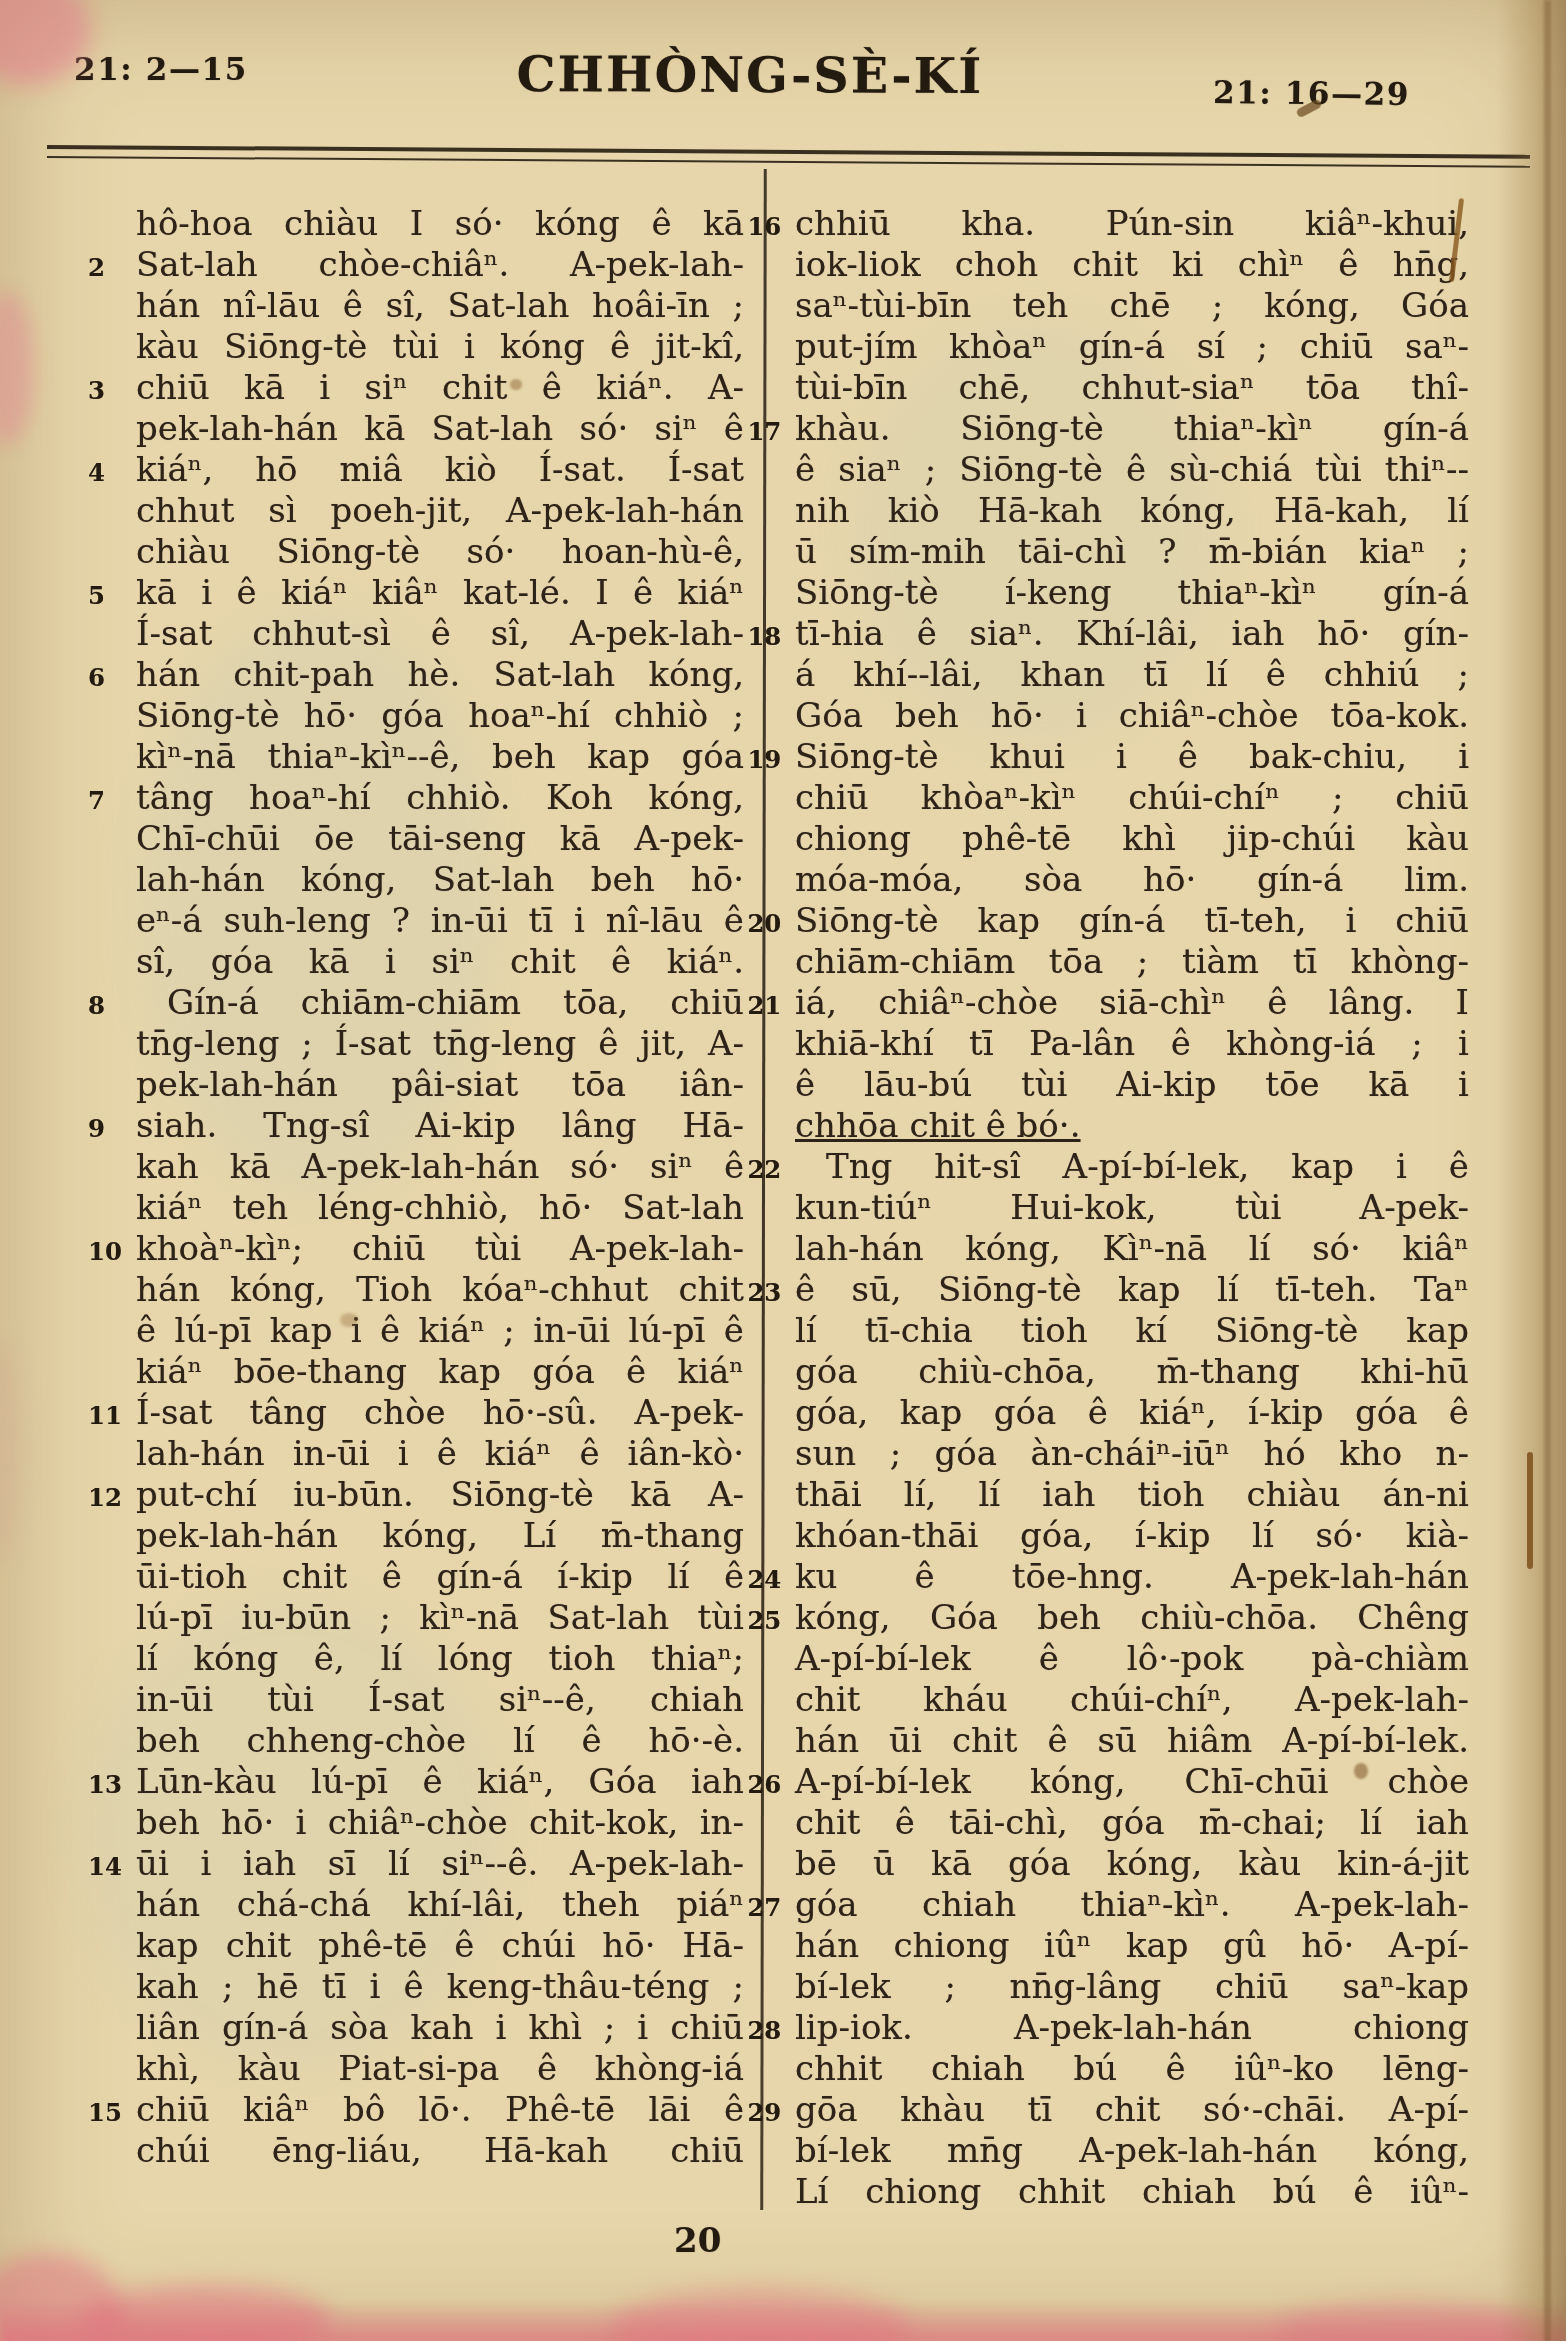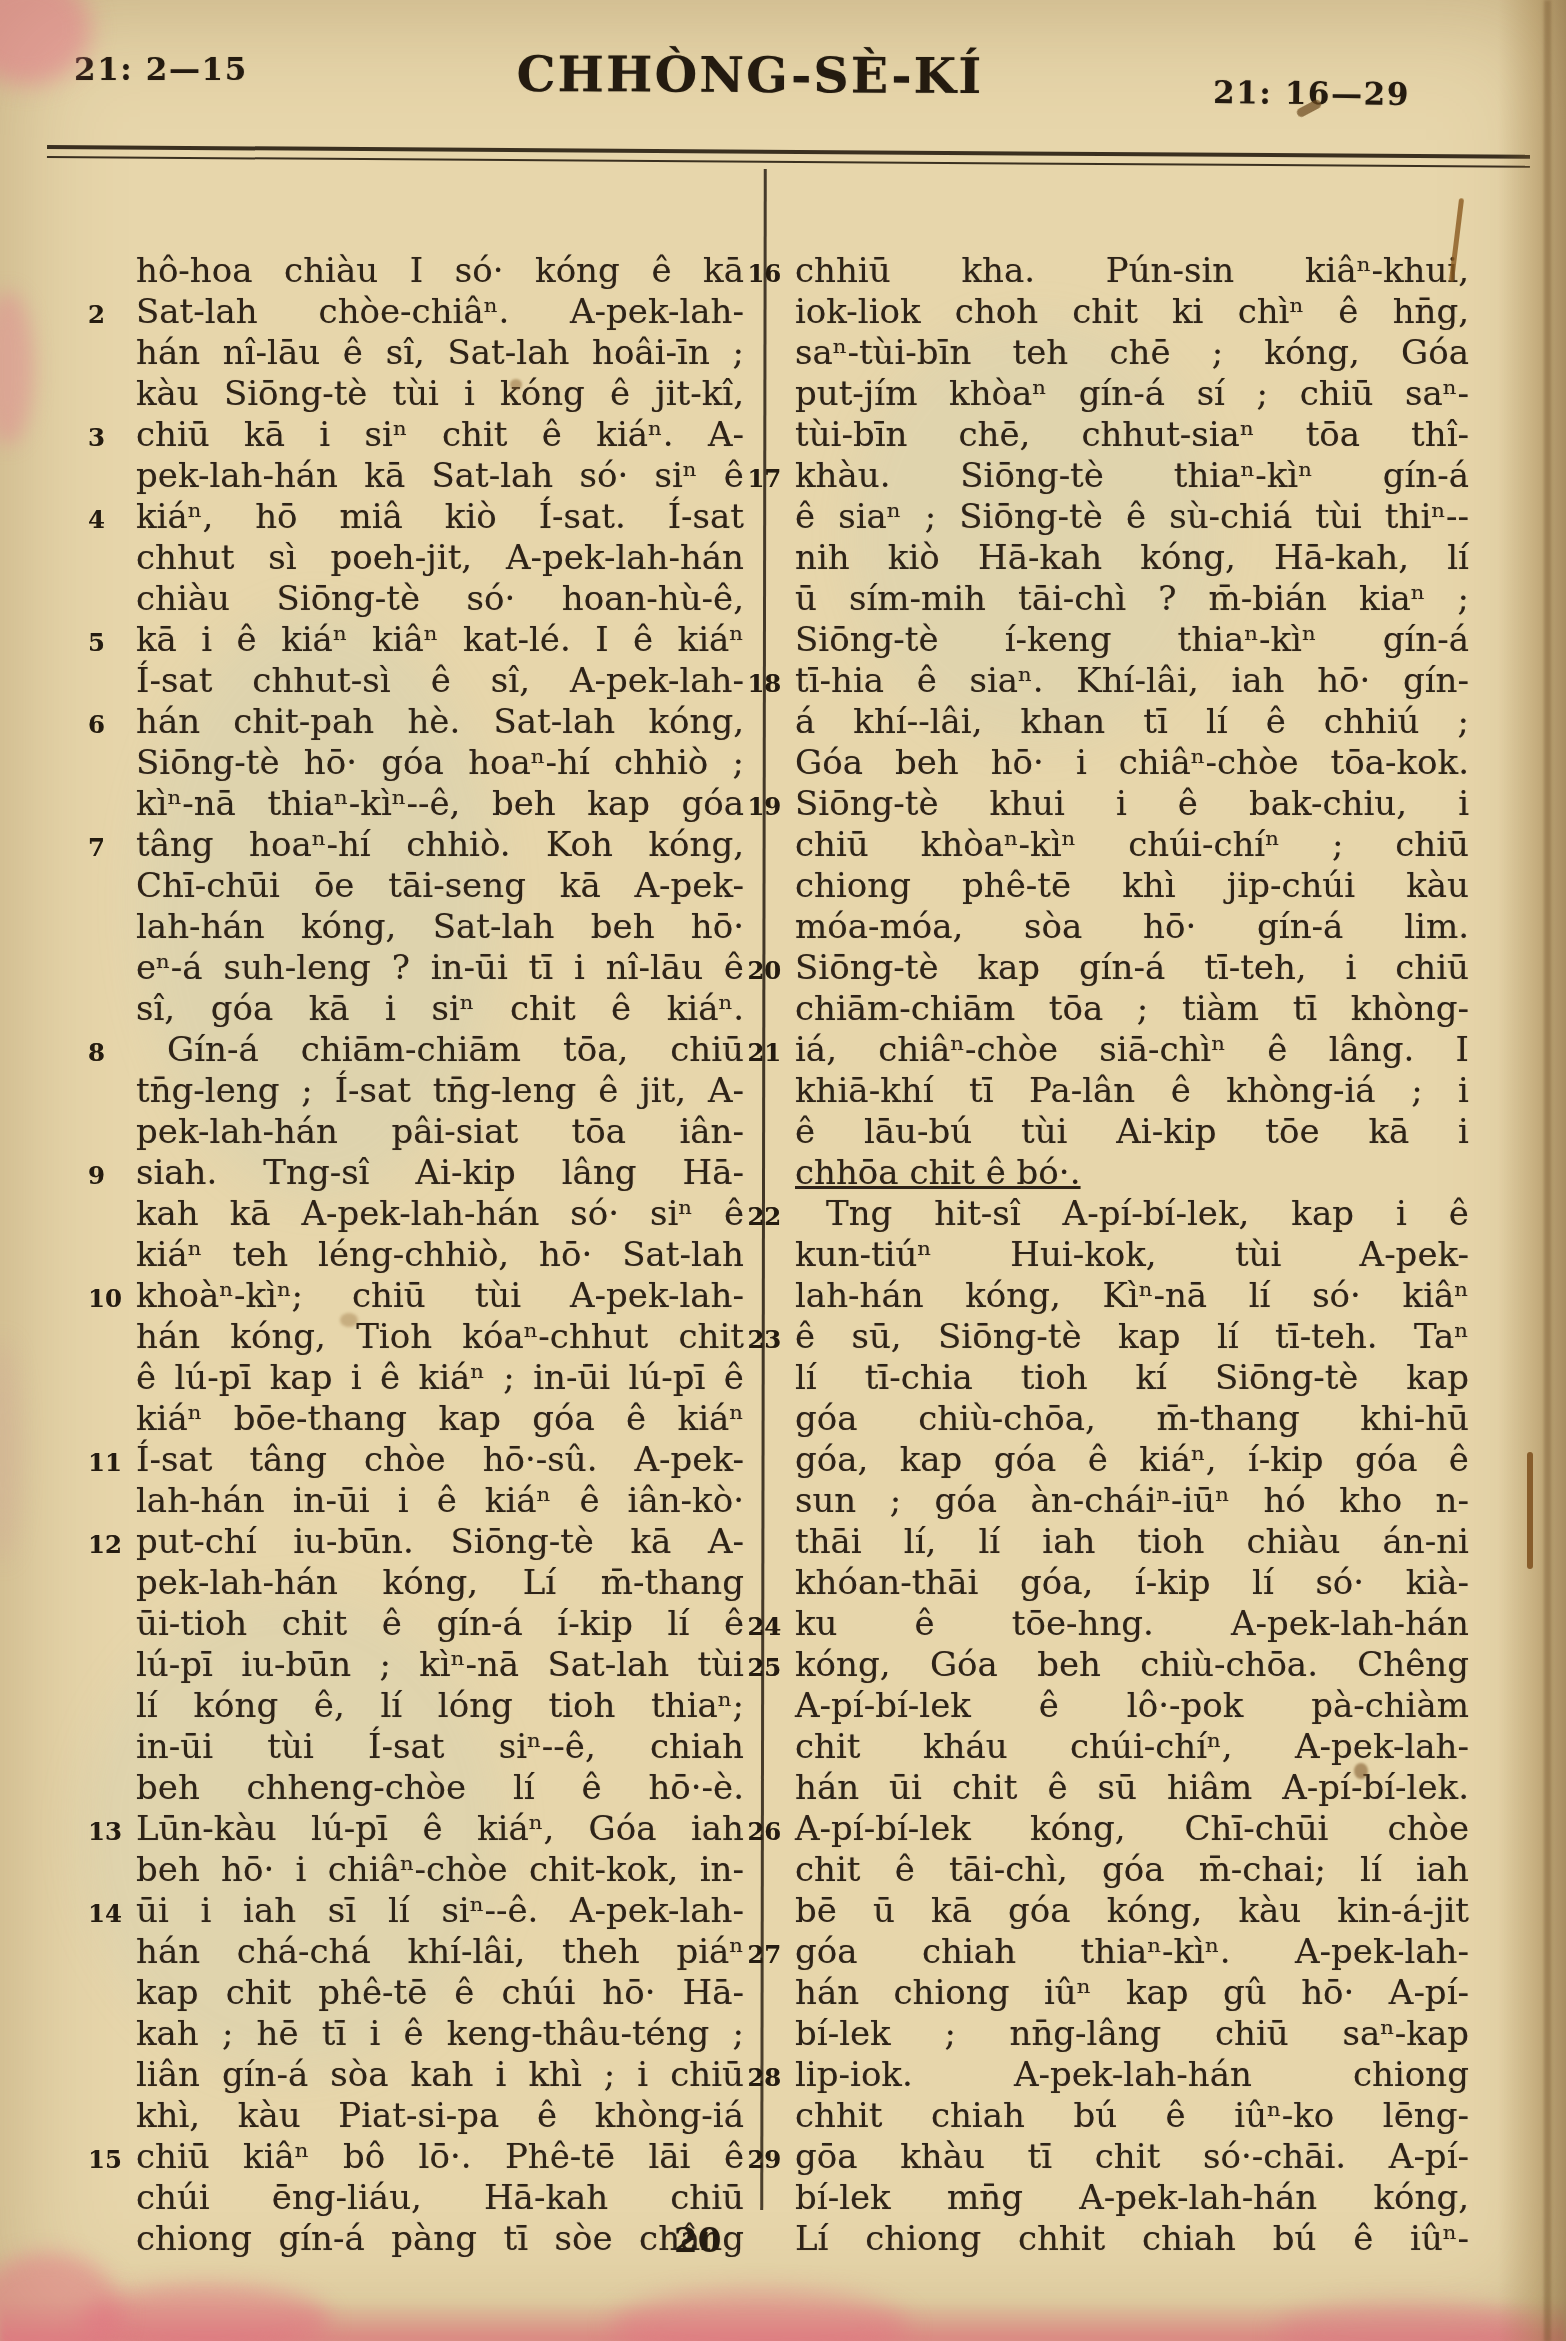--- a/index.html
+++ b/index.html
@@ -53,21 +53,21 @@
     opacity: .92;
   }
   #col-divider {
     position: absolute; left: 762px; top: 169px; width: 2.7px; height: 2041px;
     background: linear-gradient(#342a1d, #2e2417 55%, #3a2f1f);
     transform: rotate(0.1deg);
     opacity: .9;
   }
 
   
-  .col { position: absolute; top: 203px; margin-top: 47px; }
+  .col { position: absolute; top: 203px; }
   #col-left  { left: 73px; width: 671px; }
   #col-right { left: 740px; width: 729px; }
   .line { display: flex; height: 41px; align-items: baseline; }
   .vnum {
     flex: 0 0 63px;
     font-size: 24.4px; font-weight: 700;
     padding-left: 15px; box-sizing: border-box;
     color: #241b10;
     text-shadow: 0 0 0.5px rgba(36,27,16,.45);
   }
@@ -314,24 +314,20 @@
         <span class="txt">khì, kàu Piat-si-pa ê khòng-iá</span>
       </div>
       <div class="line">
         <span class="vnum">15</span>
         <span class="txt">chiū kiâⁿ bô lō·.  Phê-tē lāi ê</span>
       </div>
       <div class="line">
         <span class="vnum"></span>
         <span class="txt">chúi ēng-liáu, Hā-kah chiū</span>
       </div>
-      <div class="line">
-        <span class="vnum"></span>
-        <span class="txt">chiong gín-á pàng tī sòe châng</span>
-      </div>
     </div>
   <div id="col-right" class="col">
       <div class="line">
         <span class="vnum">16</span>
         <span class="txt">chhiū kha.  Pún-sin kiâⁿ-khui,</span>
       </div>
       <div class="line">
         <span class="vnum"></span>
         <span class="txt">iok-liok choh chit ki chìⁿ ê hn̄g,</span>
       </div>

